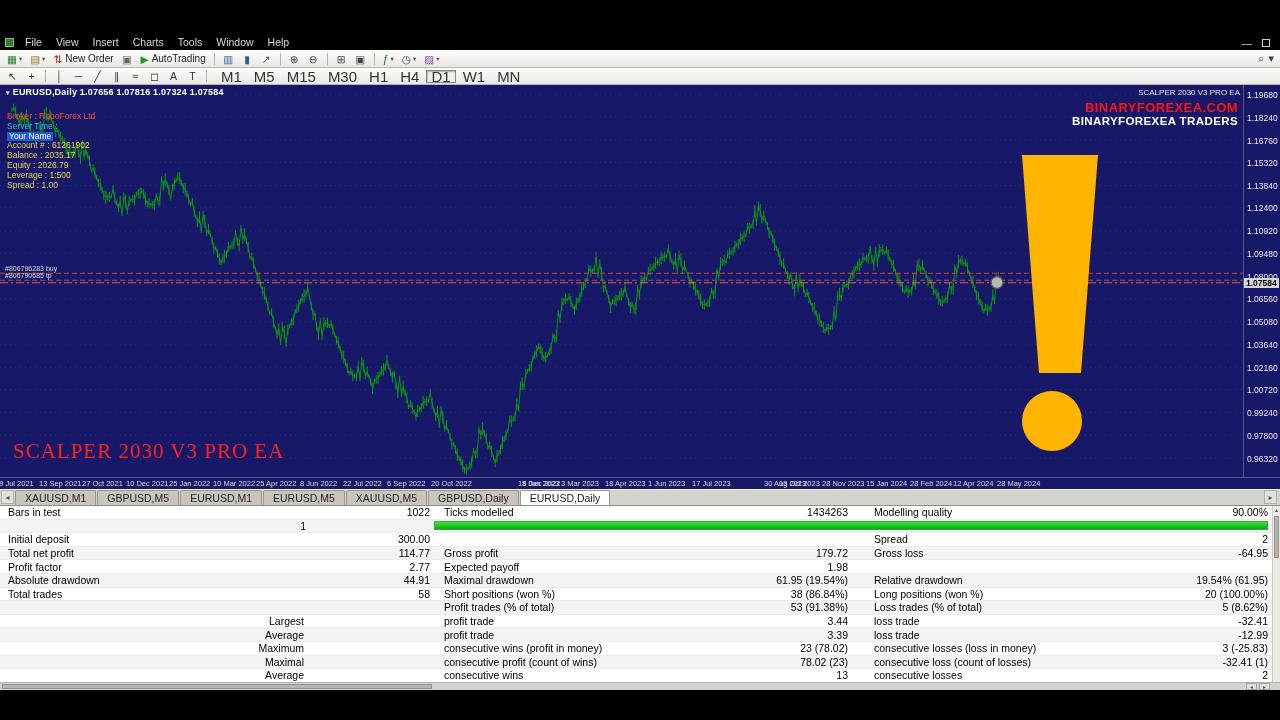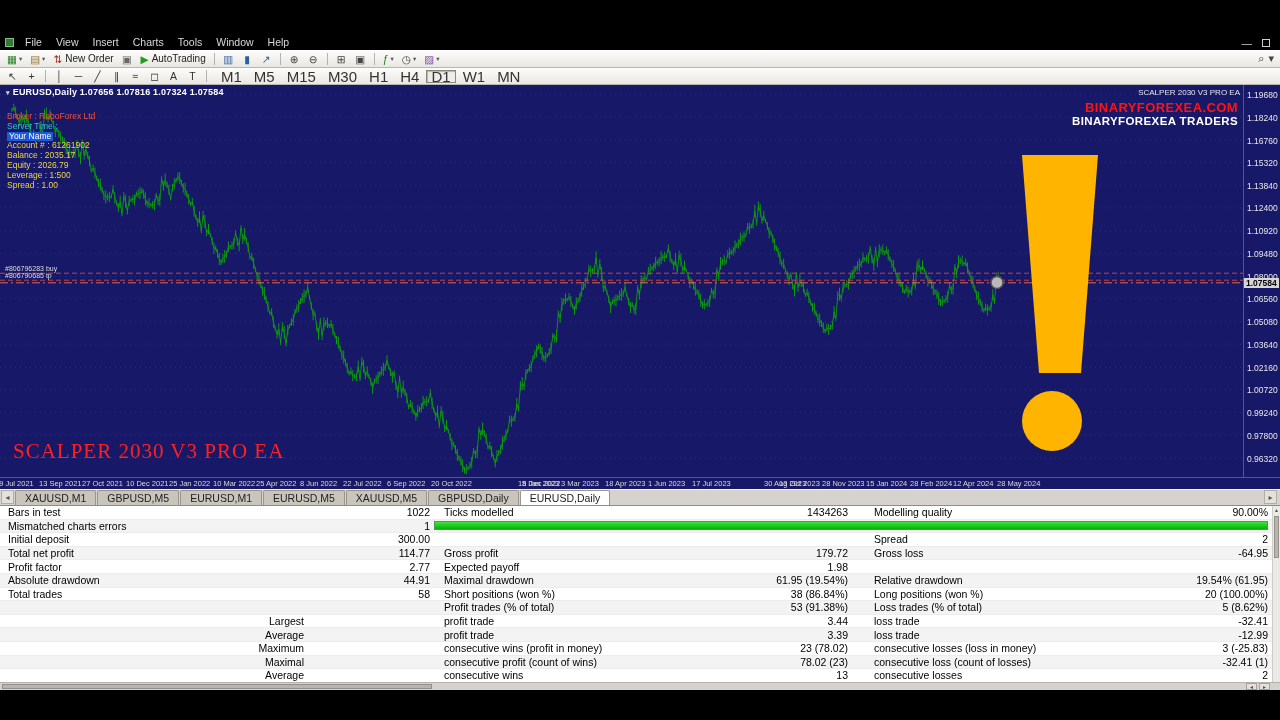--- a/index.html
+++ b/index.html
@@ -317,21 +317,20 @@
       <div>
           <div class="rrow">
             <div class="cl1">Bars in test</div>
             <div class="cv1">1022</div>
             <div class="cl2">Ticks modelled</div>
             <div class="cv2">1434263</div>
             <div class="cl3">Modelling quality</div>
             <div class="cv3">90.00%</div>
           </div>
           <div class="rrow">
-            <div class="cl1">Mismatched charts errors</div>
             <div class="cv1">1</div>
             <div class="qbar">
               <div class="qfill" style="background: linear-gradient(rgb(66, 225, 66), rgb(0, 180, 0));"></div>
             </div>
           </div>
           <div class="rrow">
             <div class="cl1">Initial deposit</div>
             <div class="cv1">300.00</div>
             <div class="cl2"></div>
             <div class="cv2"></div>

